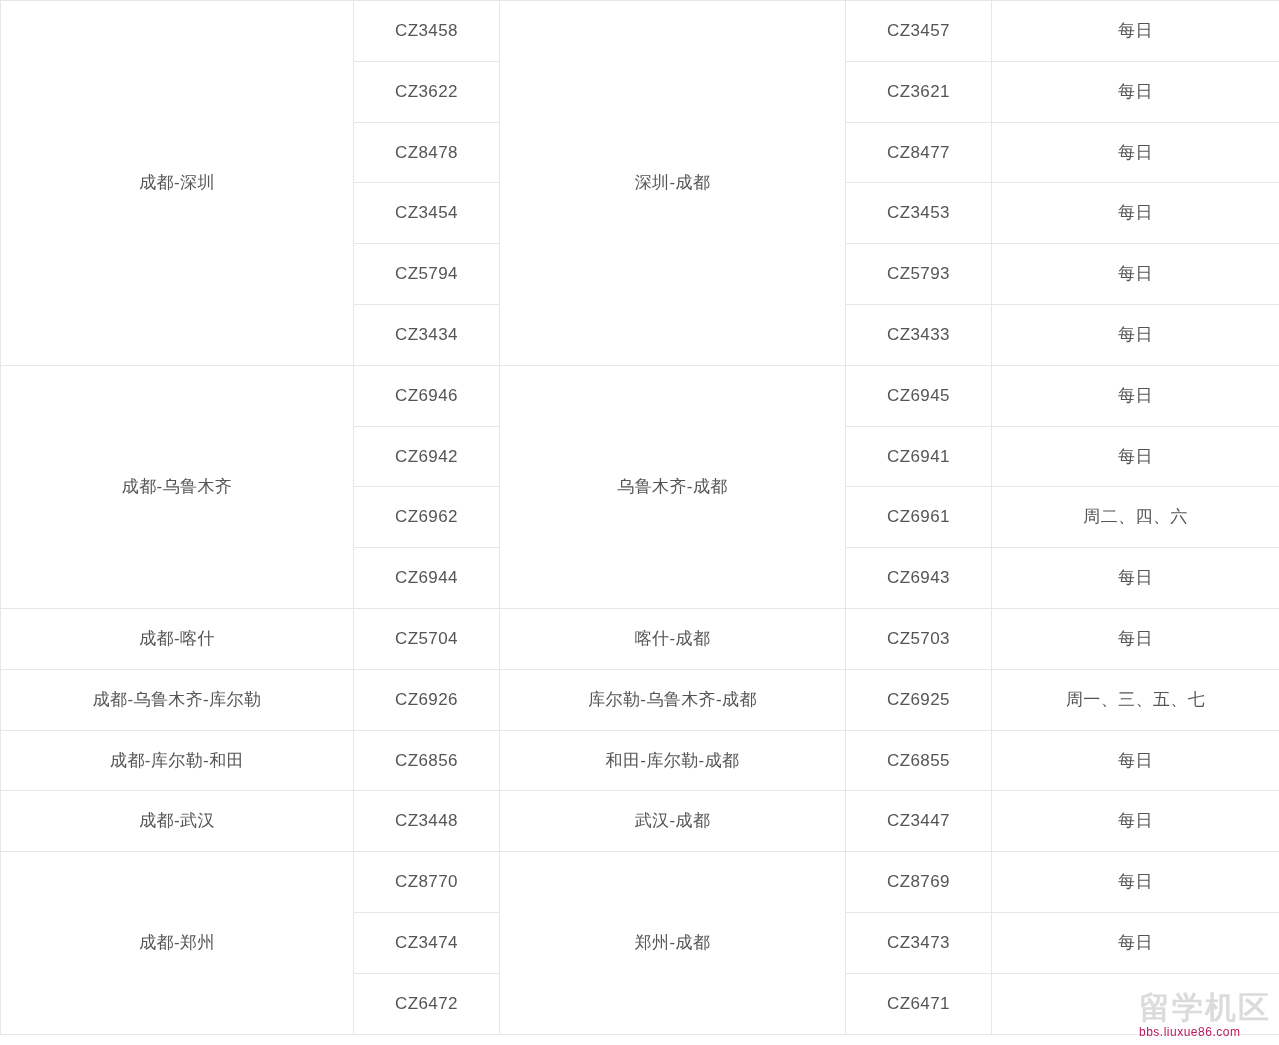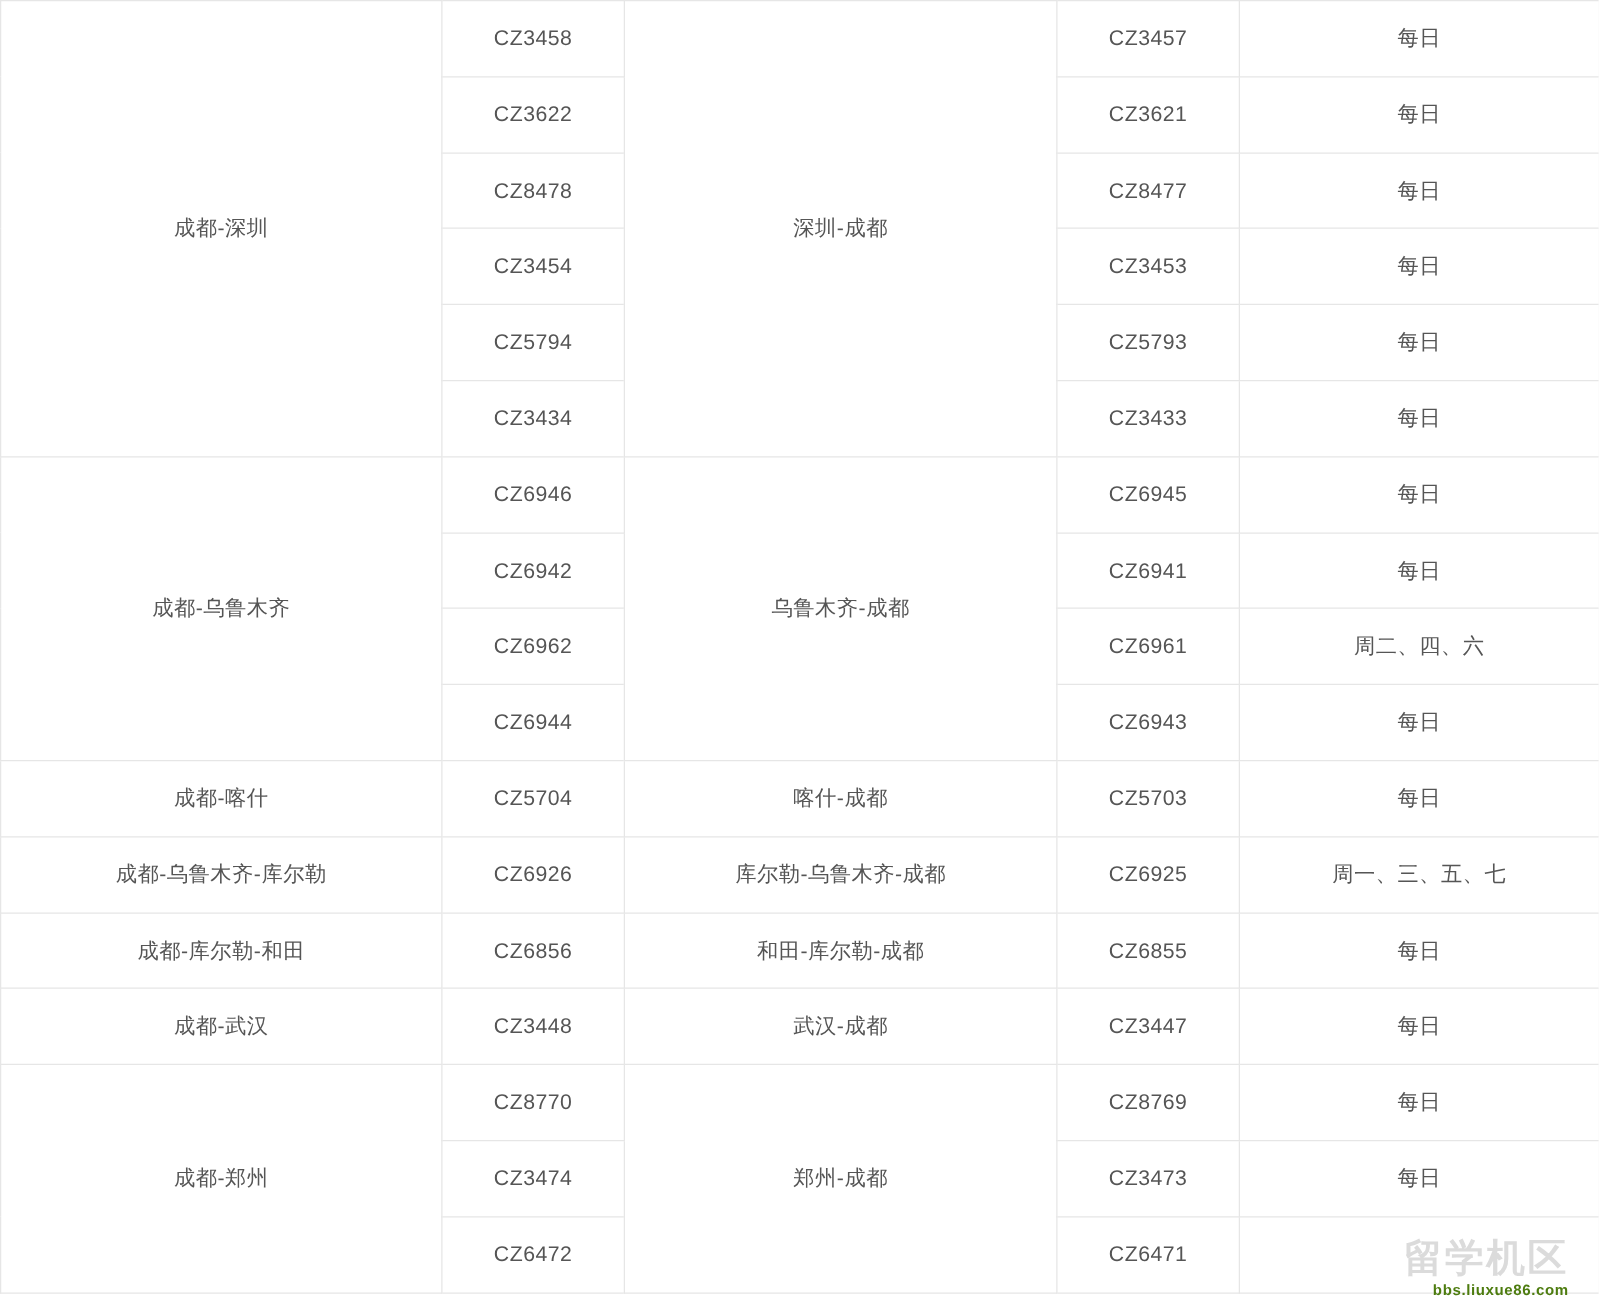--- a/index.html
+++ b/index.html
@@ -47,42 +47,41 @@
   td.route { }
   td.code { }
   td.freq { }
 
   .row-h { height: 60.8px; }
 
   
 
   .watermark {
     position: absolute;
-    right: 24px;
+    right: 8px;
     bottom: 6px;
-    text-align: right;
+    text-align: left;
     pointer-events: none;
     user-select: none;
   }
   .watermark .wm-main {
     font-family: "DejaVu Sans", sans-serif;
     font-size: 31px;
     color: #d8d8d8;
     letter-spacing: 2px;
     line-height: 1;
     font-weight: bold;
     opacity: 0.9;
   }
   .watermark .wm-sub {
     font-family: "Liberation Sans", sans-serif;
     font-size: 12px;
-    color: #4d7c0f;
+    color: #be185d;
     letter-spacing: 0.5px;
     margin-top: 2px;
-    font-weight: bold;
   }
 </style>
 </head>
 <body>
 
 <div class="page">
 
   <table class="flight-table">
     <colgroup>
       <col class="c1">

